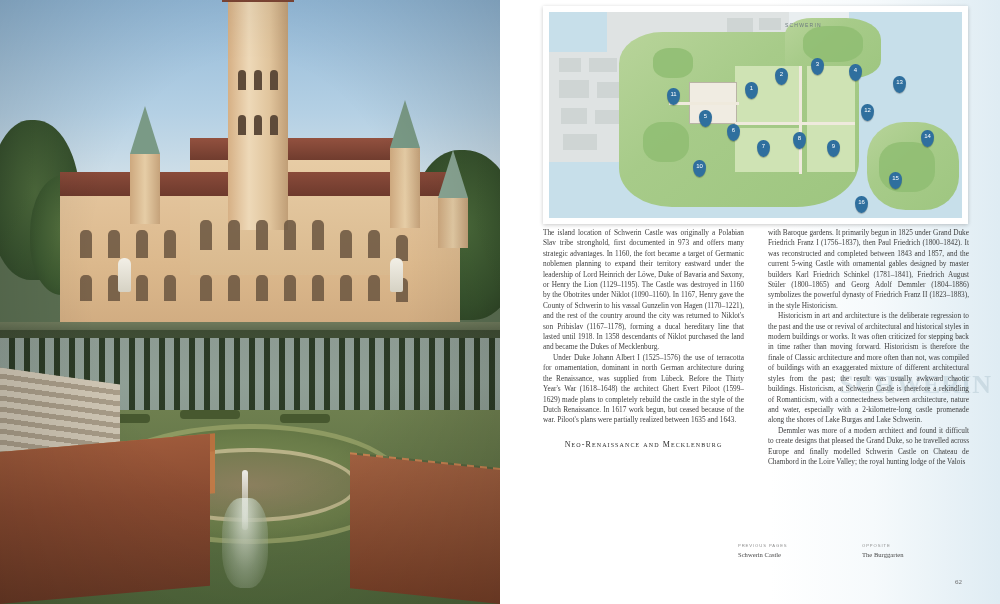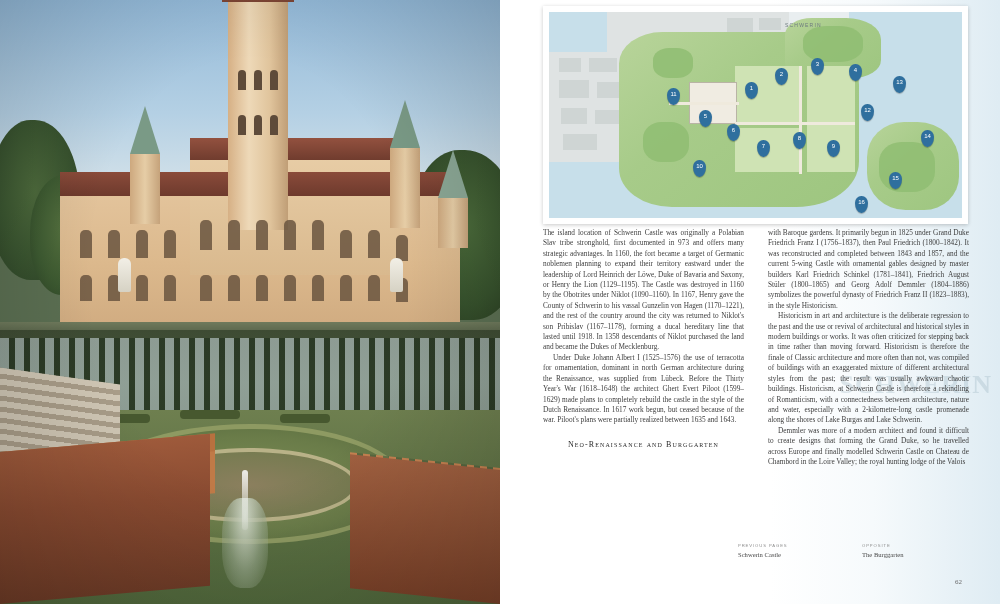--- a/index.html
+++ b/index.html
@@ -622,26 +622,26 @@
         <div class="map-pin" style="left:306px; top:184px;">
             <span>16</span>
           </div>
       </div>
     </div>
 
     <div class="columns">
       <div class="col">
         <p>The island location of Schwerin Castle was originally a Polabian Slav tribe stronghold, first documented in 973 and offers many strategic advantages. In 1160, the fort became a target of Germanic noblemen planning to expand their territory eastward under the leadership of Lord Heinrich der Löwe, Duke of Bavaria and Saxony, or Henry the Lion (1129–1195). The Castle was destroyed in 1160 by the Obotrites under Niklot (1090–1160). In 1167, Henry gave the County of Schwerin to his vassal Gunzelin von Hagen (1170–1221), and the rest of the country around the city was returned to Niklot's son Pribislav (1167–1178), forming a ducal hereditary line that lasted until 1918. In 1358 descendants of Niklot purchased the land and became the Dukes of Mecklenburg.</p>
         <p>Under Duke Johann Albert I (1525–1576) the use of terracotta for ornamentation, dominant in north German architecture during the Renaissance, was supplied from Lübeck. Before the Thirty Year's War (1618–1648) the architect Ghert Evert Piloot (1599–1629) made plans to completely rebuild the castle in the style of the Dutch Renaissance. In 1617 work begun, but ceased because of the war. Piloot's plans were partially realized between 1635 and 1643.</p>
-        <div class="section-head">Neo-Renaissance and Burggarten</div>
+        <div class="section-head">Neo-Renaissance and Mecklenburg</div>
       </div>
       <div class="col">
         <p>with Baroque gardens. It primarily begun in 1825 under Grand Duke Friedrich Franz I (1756–1837), then Paul Friedrich (1800–1842). It was reconstructed and completed between 1843 and 1857, and the current 5-wing Castle with ornamental gables designed by master builders Karl Friedrich Schinkel (1781–1841), Friedrich August Stüler (1800–1865) and Georg Adolf Demmler (1804–1886) symbolizes the powerful dynasty of Friedrich Franz II (1823–1883), in the style Historicism.</p>
         <p>Historicism in art and architecture is the deliberate regression to the past and the use or revival of architectural and historical styles in modern buildings or works. It was often criticized for stepping back in time rather than moving forward. Historicism is therefore the finale of Classic architecture and more often than not, was compiled of buildings with an exaggerated mixture of different architectural styles from the past; the result was usually awkward chaotic buildings. Historicism, at Schwerin Castle is therefore a rekindling of Romanticism, with a connectedness between architecture, nature and water, especially with a 2-kilometre-long castle promenade along the shores of Lake Burgas and Lake Schwerin.</p>
-        <p>Demmler was more of a modern architect and found it difficult to create designs that forming the Grand Duke, so he travelled across Europe and finally modelled Schwerin Castle on Chateau de Chambord in the Loire Valley; the royal hunting lodge of the Valois</p>
+        <p>Demmler was more of a modern architect and found it difficult to create designs that pleased the Grand Duke, so he travelled across Europe and finally modelled Schwerin Castle on Chateau de Chambord in the Loire Valley; the royal hunting lodge of the Valois</p>
       </div>
     </div>
 
     <div class="captions">
       <div class="cap">
         <div class="lbl">Previous pages</div>
         <div class="txt">Schwerin Castle</div>
       </div>
       <div class="cap">
         <div class="lbl">Opposite</div>

